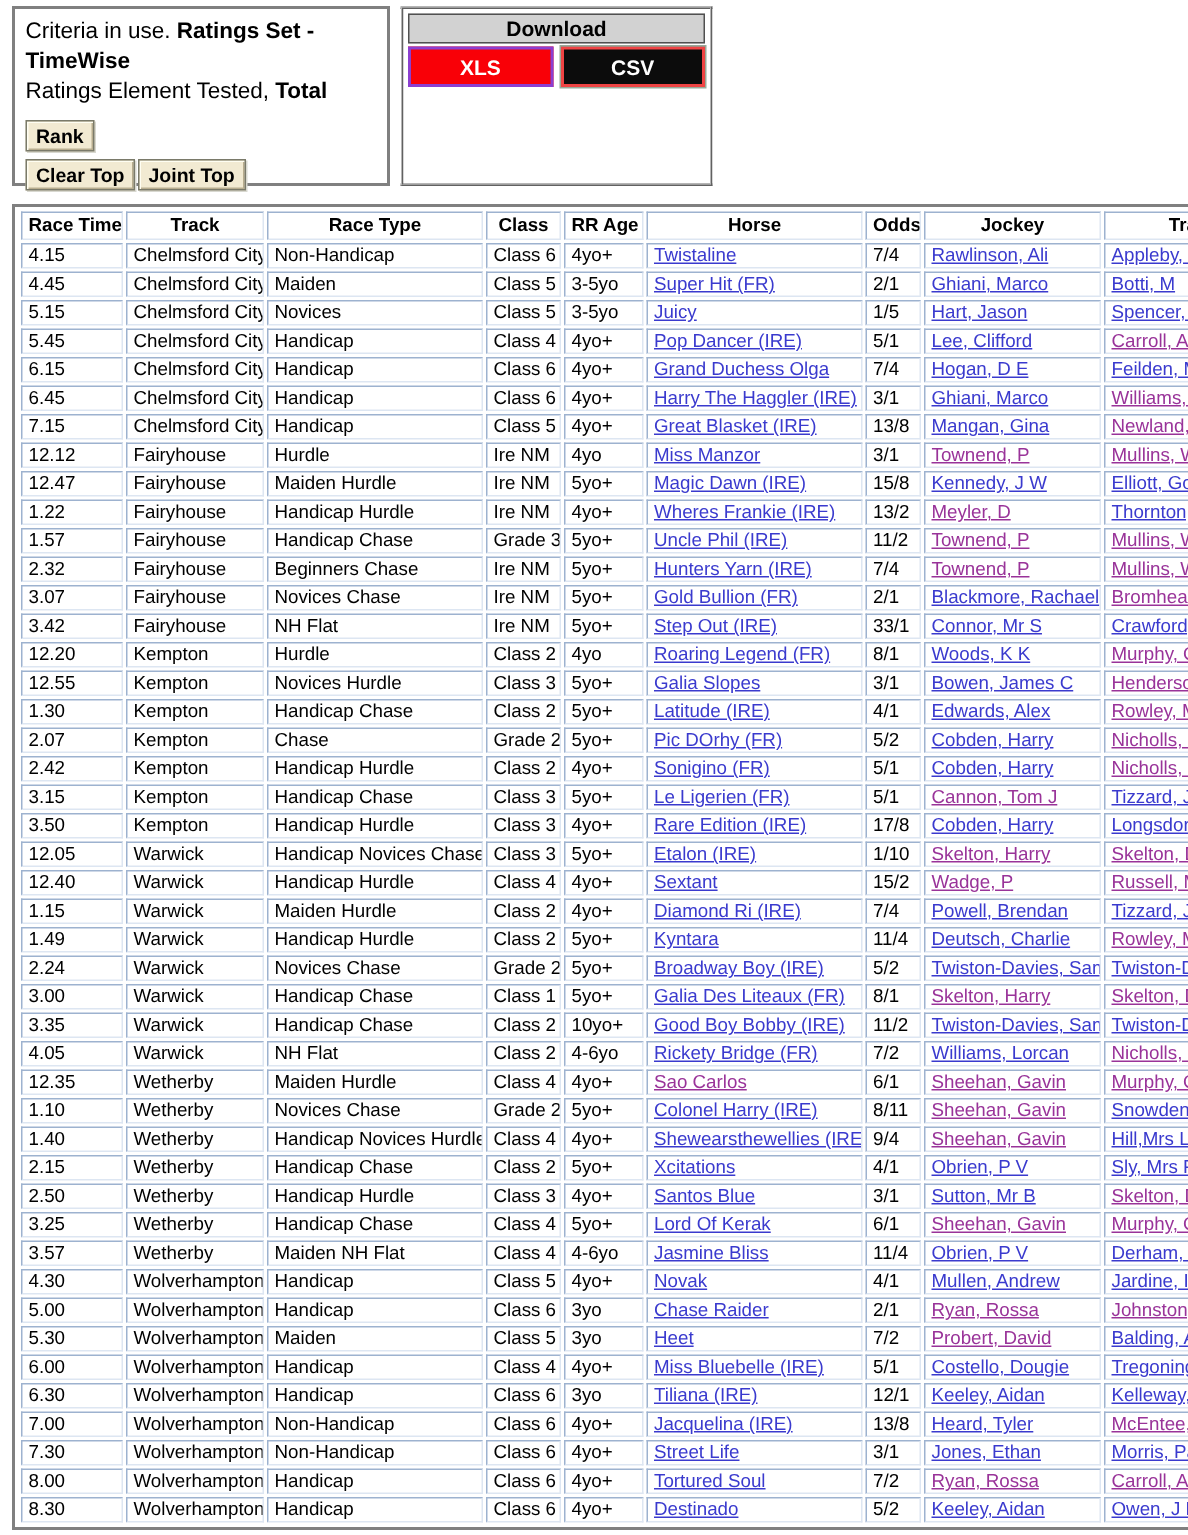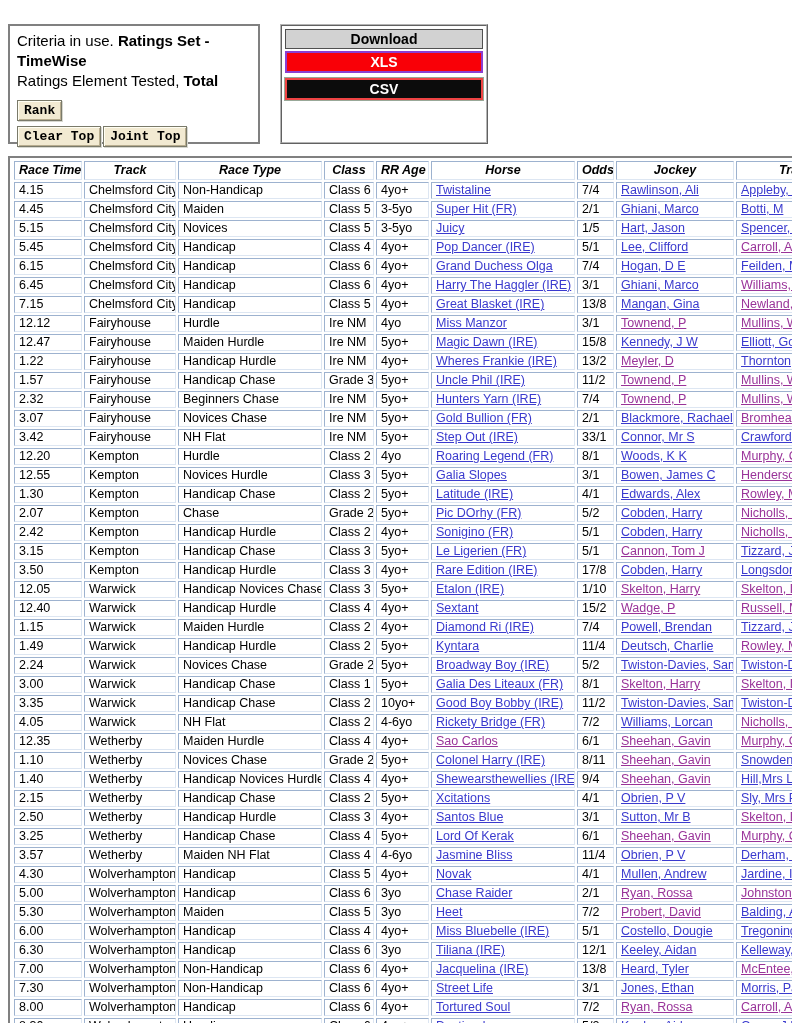--- a/index.html
+++ b/index.html
@@ -1,66 +1,66 @@
 <!DOCTYPE html>
 <html><head>
 <meta charset="utf-8">
 <style>
   html,body { margin:0; padding:0; }
   body {
     width:792px; height:1023px; overflow:hidden; background:#ffffff;
     font-family:"Liberation Sans", sans-serif; color:#000;
   }
   
-  .top-area { display:flex; align-items:flex-end; margin:24px 0 0 8px; gap:20px; }
+  .top-area { display:flex; align-items:flex-end; margin:4px 0 0 8px; gap:7px; }
   .criteria-box {
     width:252px; height:120px; box-sizing:border-box;
     border:2px solid #808080; padding:5px 7px;
   }
   .criteria-text { font-size:15px; line-height:20px; }
   .criteria-text b { font-weight:bold; }
   .btn-row { margin-top:9px; }
   .btn-row2 { margin-top:5px; }
   .beige-btn {
-    font-family:Liberation Mono, monospace;
+    font-family:Liberation Sans, sans-serif;
     background:#f2ead2; font-weight:bold; font-size:13px; color:#000;
     border:1px solid #7a7a6a; padding:2px 6px; margin-right:2px;
     box-shadow: inset 1px 1px 0 #fffef2, inset -1px -1px 0 #b8ad8f, 1px 1px 0 #d8d8d0;
     cursor:pointer;
   }
   .download-box {
     width:208px; height:120px; box-sizing:border-box;
     border:2px ridge #b5b5b5; background:#fff; padding:2px;
   }
   .download-title {
     background:#d2d2d2; border:1px solid #505050; font-weight:bold;
     text-align:center; font-size:14px; line-height:18px; margin:1px;
   }
-  .dl-buttons { display:flex; gap:5px; margin:2px 1px;flex-direction:column; }
+  .dl-buttons { display:flex; gap:5px; margin:2px 1px; }
   .dl-btn {
     flex:1; height:27px; font-family:"Liberation Sans", sans-serif;
     font-weight:bold; font-size:14px; color:#fff; cursor:pointer;
   }
   .dl-xls { background:#f90007; border:2px solid #8b3fd0; }
   .dl-csv { background:#0c0c0c; border:2px solid #ef4444; outline:1px solid #98a898; }
   
   .table-wrap {
     margin:12px 0 0 8px; border:2px solid #808080; box-sizing:border-box;
     width:806px; padding:1px 2px;
   }
   table.races {
     border-collapse:separate; border-spacing:2px; table-layout:fixed;
     width:824px;
   }
   table.races th, table.races td {
     border:1px solid; border-color:#9db2cf #dde6f2 #dde6f2 #9db2cf;
     background:#fff; padding:1px 4px; font-size:12.5px; line-height:13px;
     overflow:hidden; white-space:nowrap; text-align:left; vertical-align:middle;
   }
-  table.races th { text-align:center; font-weight:bold; line-height:15px;font-style:italic; }
+  table.races th { text-align:center; font-weight:bold; line-height:15px; }
   a.lnk { color:#3a3ace; text-decoration:underline; cursor:pointer; }
   a.lnk.visited { color:#993399; }
 </style>
 </head>
 <body>
 
 <div class="top-area">
   <div class="criteria-box">
     <div class="criteria-text">
       <span>Criteria in use. </span><b>Ratings Set - TimeWise</b><br>

